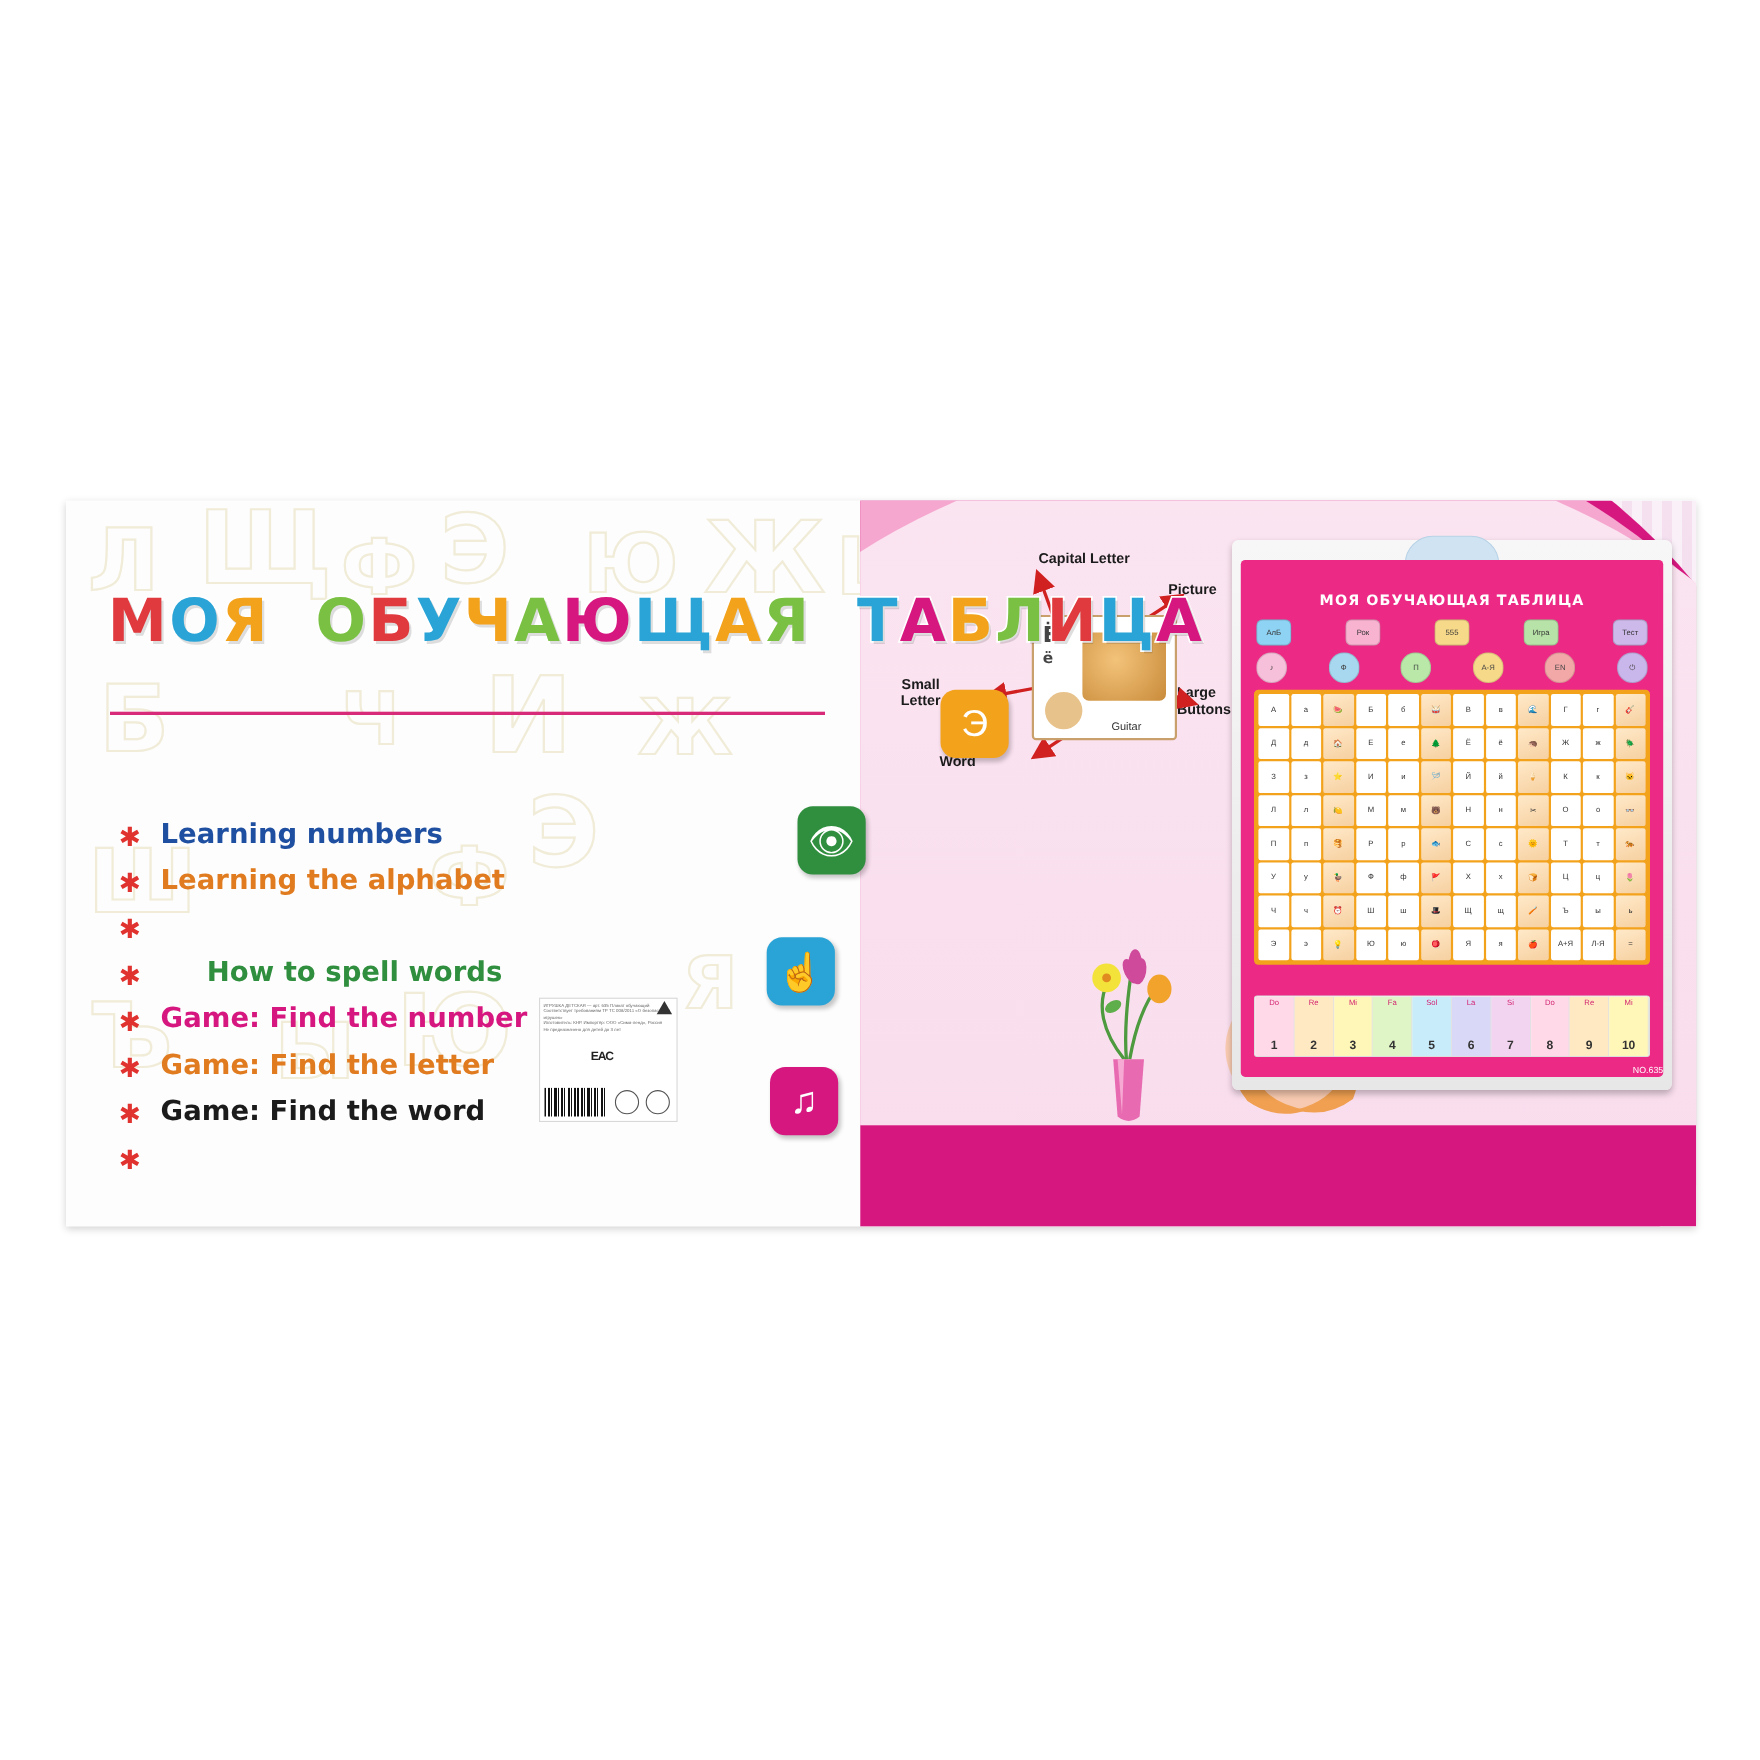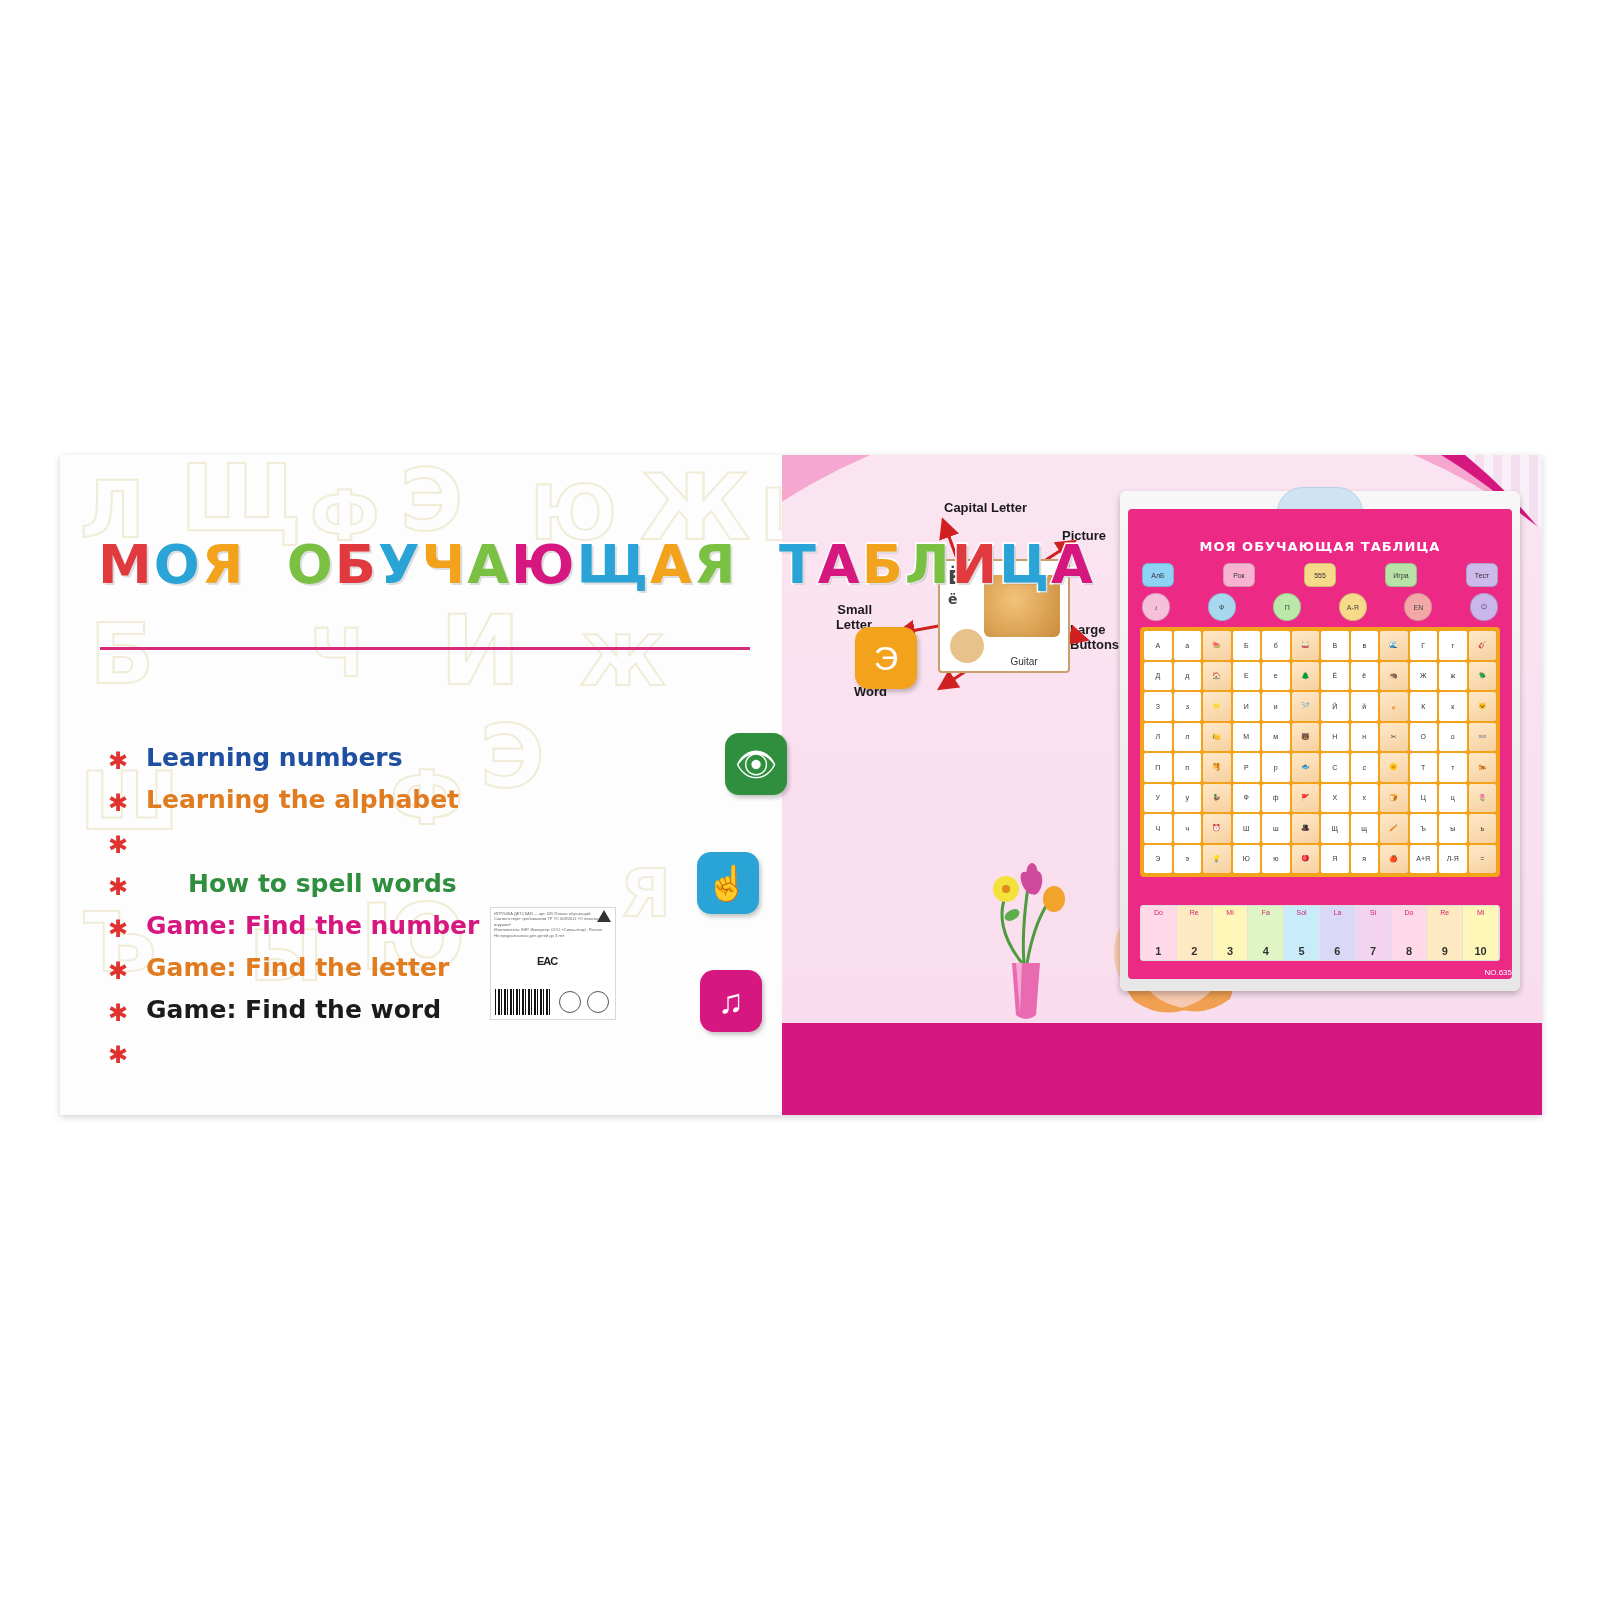--- a/index.html
+++ b/index.html
@@ -424,21 +424,21 @@
       <div class="pp-stripes"></div>
       <div class="pp-dots"></div>
       <div class="pp-swoosh"></div>
       <div class="pp-swoosh2"></div>
       <div class="pp-swoosh3"></div>
       <div class="pp-bottombar"></div>
 
       <div id="callout">
         <div class="co-label" style="left:72px; top:-6px;">Capital Letter</div>
         <div class="co-label" style="left:190px; top:22px;">Picture</div>
-        <div class="co-label" style="left:-70px; top:96px; text-align:right; width:70px;">Small<br>Letter</div>
+        <div class="co-label" style="left:-70px; top:108px; text-align:center; width:70px;">Small<br>Letter</div>
         <div class="co-label" style="left:198px; top:116px;">Large<br>Buttons</div>
         <div class="co-label" style="left:-18px; top:178px;">Word</div>
 
         <svg width="270" height="220" style="position:absolute;left:0;top:0;">
           <defs>
             <marker id="ah" markerWidth="7" markerHeight="7" refX="5" refY="3.5" orient="auto">
               <polygon points="0 0, 7 3.5, 0 7" fill="#d02020"></polygon>
             </marker>
           </defs>
           <line x1="88" y1="60" x2="72" y2="16" stroke="#d02020" stroke-width="3" marker-end="url(#ah)"></line>

